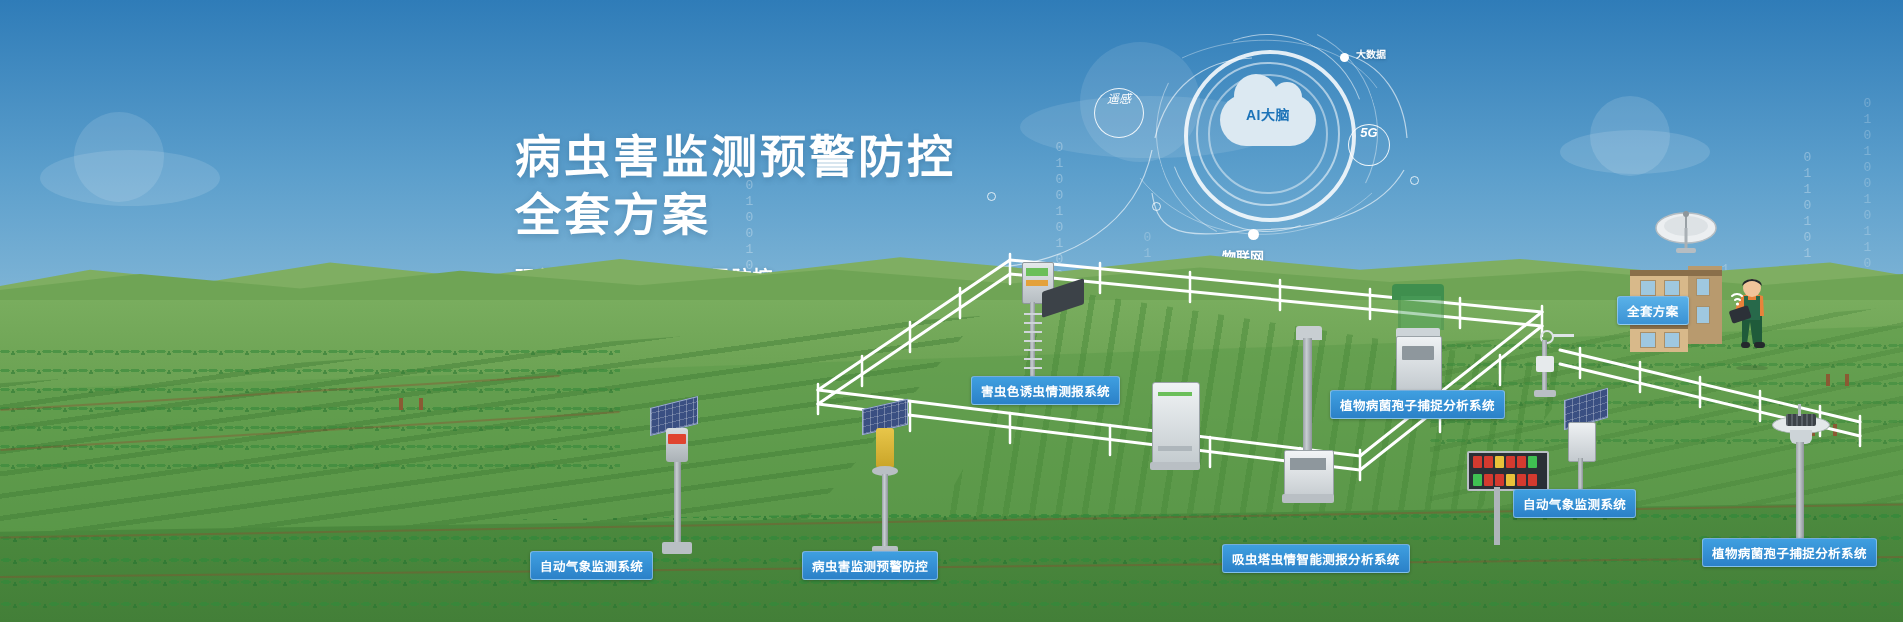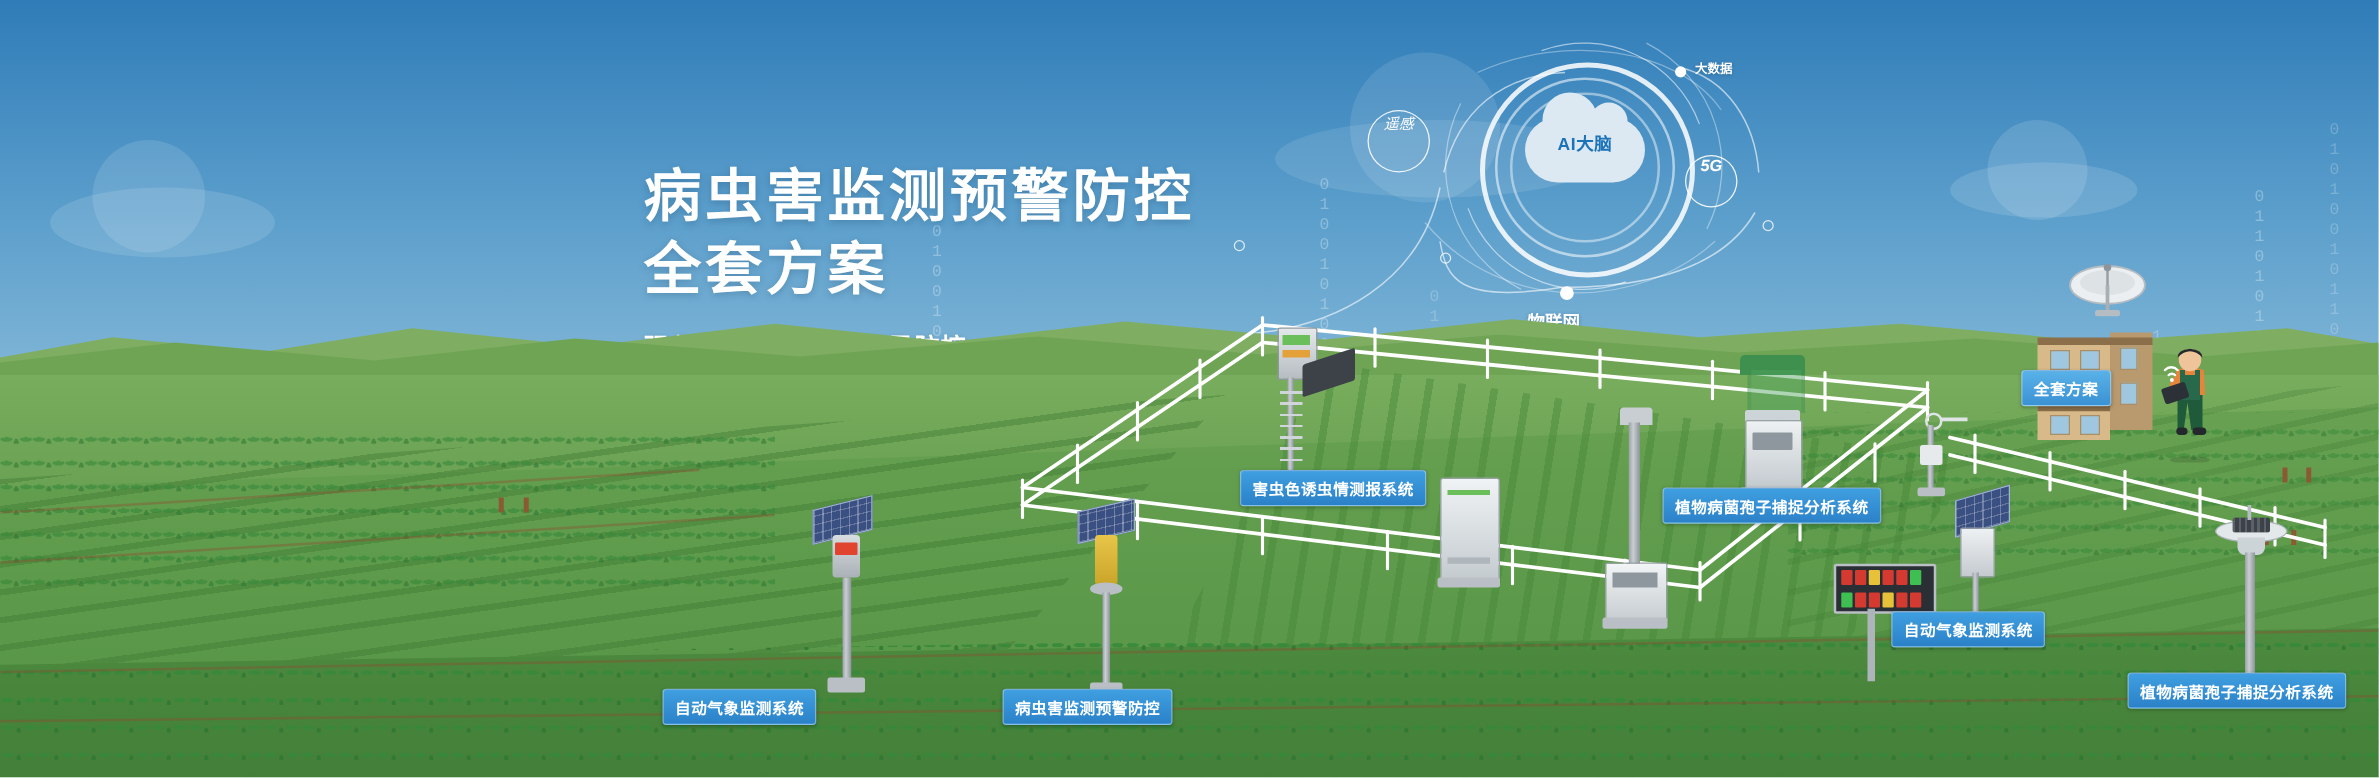--- a/index.html
+++ b/index.html
@@ -489,19 +489,20 @@
     <div style="position:absolute;left:1786px;top:414px;width:30px;height:12px;background:#3c4248;border-radius:2px;
       background-image:repeating-linear-gradient(90deg,#5a6168 0 2px,#3c4248 2px 5px);"></div>
     <div style="position:absolute;left:1798px;top:404px;width:3px;height:12px;background:#b6bdc2;"></div>
     <div style="position:absolute;left:1790px;top:430px;width:22px;height:14px;background:#cdd4d8;border-radius:0 0 6px 6px;"></div>
     <div class="pole" style="left:1796px;top:442px;width:8px;height:104px;"></div>
     <div class="base" style="left:1788px;top:542px;width:24px;height:8px;"></div>
   </div>
 
   <div class="label" style="left:530px;top:551px;">自动气象监测系统</div>
   <div class="label" style="left:802px;top:551px;">病虫害监测预警防控</div>
-  <div class="label" style="left:992px;top:376px;">害虫色诱虫情测报系统</div>
+  <div class="label" style="left:971px;top:376px;">害虫色诱虫情测报系统</div>
   <div class="label" style="left:1330px;top:390px;">植物病菌孢子捕捉分析系统</div>
+  <div class="label" style="left:1222px;top:544px;">吸虫塔虫情智能测报分析系统</div>
   <div class="label" style="left:1513px;top:489px;">自动气象监测系统</div>
   <div class="label light" style="left:1617px;top:296px;">全套方案</div>
   <div class="label" style="left:1702px;top:538px;">植物病菌孢子捕捉分析系统</div>
 
 </div>
 
 </body></html>

